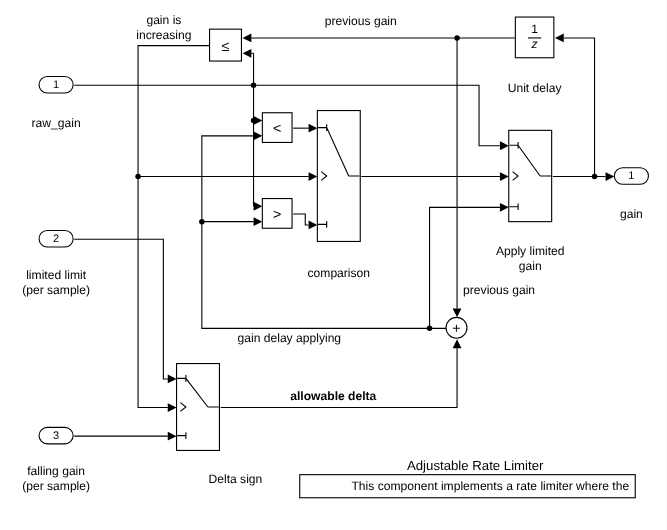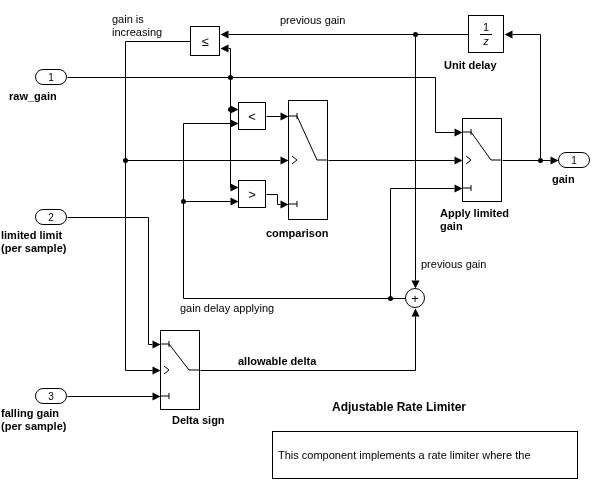--- a/index.html
+++ b/index.html
@@ -22,26 +22,26 @@
   .sum{border-radius:50%;font-size:13px;}
   .port{
     position:absolute;box-sizing:border-box;width:32px;height:16px;background:#fff;
     border:1px solid #000;border-radius:8px;display:flex;align-items:center;justify-content:center;
     font-size:10px;
   }
   .frac{display:flex;flex-direction:column;align-items:center;font-size:11px;line-height:11px;}
   .fracbar{width:12px;border-top:1px solid #000;margin:1px 0;height:0;}
   .fz{font-style:italic;}
   .lbl{position:absolute;font-size:11px;line-height:13px;white-space:nowrap;}
-  .center{}
-  .b{font-weight:bold;}
+  .center{text-align:center;}
+  .b{font-weight:normal;margin-top:16px;}
   .title{font-size:12px;}
   .note{
     position:absolute;box-sizing:border-box;border:1px solid #000;background:#fff;
-    font-size:11px;line-height:14px;text-align:left;padding:16px 5px;white-space:nowrap;
+    font-size:11px;line-height:14px;text-align:right;padding:3px 5px;white-space:nowrap;
   }
   .two>span{display:block;}
 </style>
 </head>
 <body>
 
 <div class="canvas">
 
   <svg class="wires">
     <g transform="translate(0.5,0.5)">

